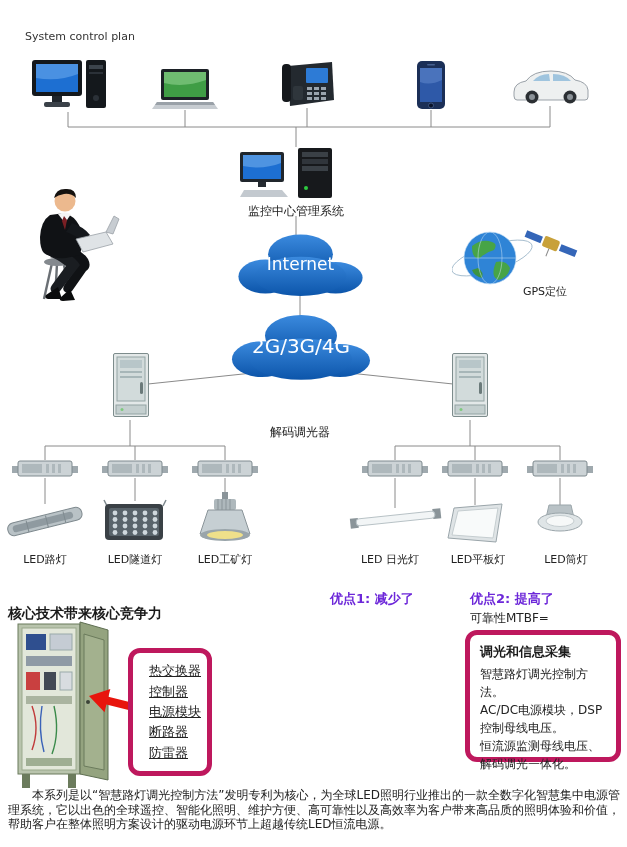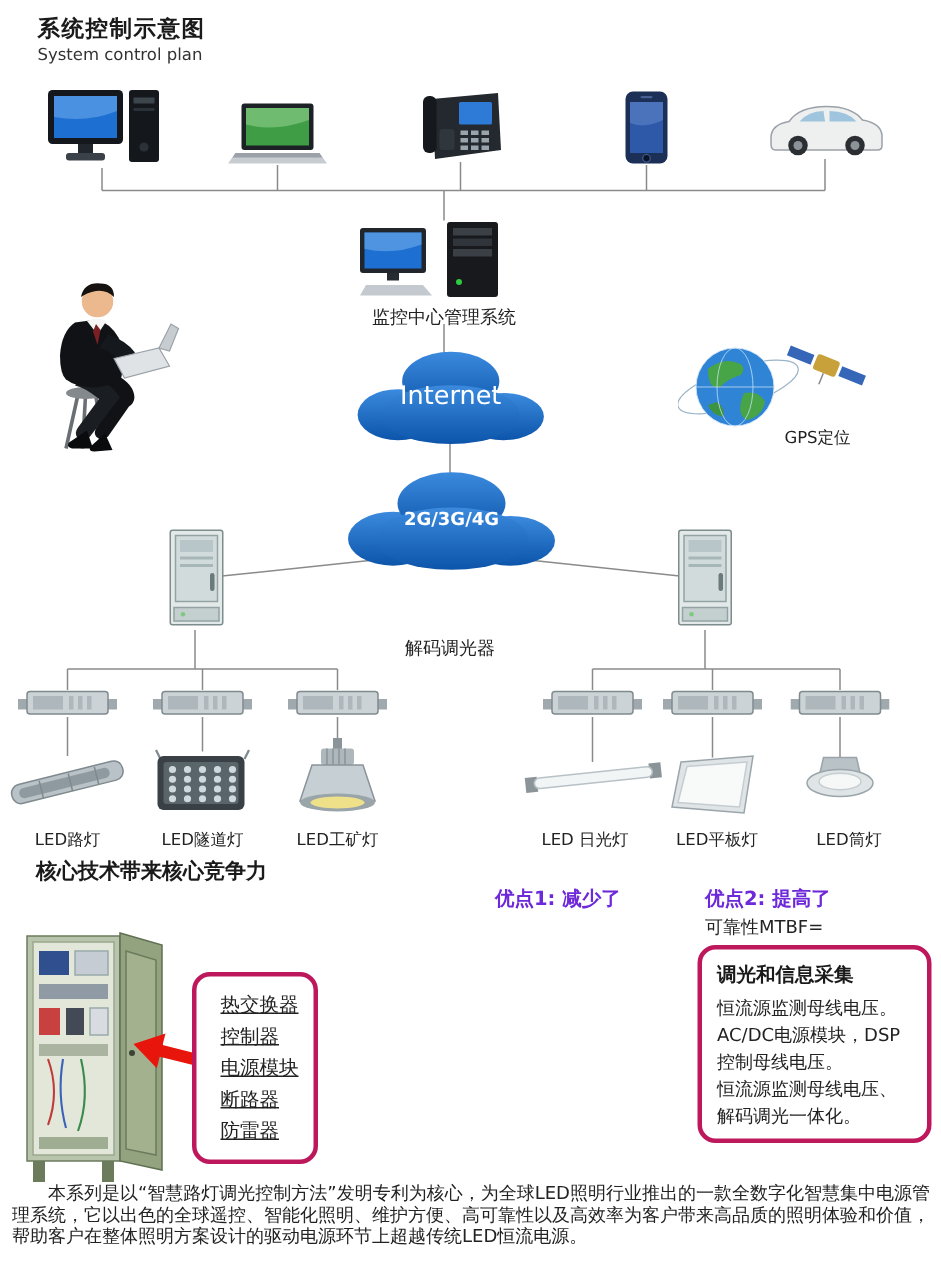--- a/index.html
+++ b/index.html
@@ -7,24 +7,24 @@
         font-family:"DejaVu Sans","Liberation Sans",sans-serif;color:#1a1a1a;}
   .abs{position:absolute;}
   .tzh{font-size:15px;font-weight:bold;letter-spacing:1px;}
   .ten{font-size:11px;color:#333;}
   .node-label{font-size:12px;color:#222;text-align:center;}
   .small-label{font-size:11px;color:#222;text-align:center;}
   .cloud-wrap{position:absolute;}
   .cloud-wrap svg{position:absolute;inset:0;width:100%;height:100%;}
   .cloud-label{position:absolute;inset:0;display:flex;align-items:center;justify-content:center;
                color:#fff;font-size:17px;}
-  .cloud-label.bold{font-weight:bold;font-size:12px;}
+  .cloud-label.bold{font-weight:normal;font-size:20px;}
   .section-title-zh{font-size:14px;font-weight:bold;}
   .section-title-en{font-size:11px;color:#333;}
-  .round-box{border:3px solid #be185d;border-radius:12px;background:#fff;box-sizing:border-box;}
+  .round-box{border:5px solid #be185d;border-radius:12px;background:#fff;box-sizing:border-box;}
   .parts-box{display:flex;flex-direction:column;justify-content:space-around;
              padding:8px 6px 8px 16px;font-size:13px;color:#222;}
   .adv-title{font-size:13px;font-weight:bold;color:#6d28d9;}
   .adv-list{font-size:12px;color:#222;}
   .adv-list div{line-height:18.6px;}
   .adv2-sub{font-size:12px;color:#222;}
   .info-box{padding:8px 10px;}
   .info-box .bt{font-size:13px;font-weight:bold;margin-bottom:4px;}
   .info-box p{margin:0;font-size:12px;line-height:18px;color:#222;}
   .footer-par{font-size:12px;line-height:14.6px;text-align:justify;text-indent:2em;color:#222;}
@@ -69,21 +69,20 @@
 
       <line x1="45" y1="478" x2="45" y2="504"></line>
       <line x1="135" y1="478" x2="135" y2="501"></line>
       <line x1="225" y1="478" x2="225" y2="495"></line>
       <line x1="395" y1="478" x2="395" y2="508"></line>
       <line x1="475" y1="478" x2="475" y2="505"></line>
       <line x1="560" y1="478" x2="560" y2="505"></line>
     </g>
   </svg>
 
-  <div class="abs tzh" style="left:25px;top:10px;">系统控制示意图</div>
   <div class="abs ten" style="left:25px;top:30px;">System control plan</div>
 
   <div class="abs" style="left:30px;top:58px;">
     <svg width="78" height="54" viewBox="0 0 78 54">
       <rect x="56" y="2" width="20" height="48" rx="2" fill="#14181c"></rect>
       <rect x="59" y="7" width="14" height="4" fill="#3c444c"></rect>
       <rect x="59" y="14" width="14" height="2" fill="#2b3138"></rect>
       <circle cx="66" cy="40" r="3" fill="#2b3138"></circle>
       <rect x="2" y="2" width="50" height="36" rx="3" fill="#14181c"></rect>
       <rect x="6" y="6" width="42" height="28" fill="#1d6fd2"></rect>
@@ -410,21 +409,21 @@
     </svg>
   </div>
 
   <div class="abs small-label" style="left:10px;top:552px;width:70px;">LED路灯</div>
   <div class="abs small-label" style="left:99px;top:552px;width:72px;">LED隧道灯</div>
   <div class="abs small-label" style="left:189px;top:552px;width:72px;">LED工矿灯</div>
   <div class="abs small-label" style="left:350px;top:552px;width:80px;">LED 日光灯</div>
   <div class="abs small-label" style="left:442px;top:552px;width:72px;">LED平板灯</div>
   <div class="abs small-label" style="left:530px;top:552px;width:72px;text-align:center;">LED筒灯</div>
 
-  <div class="abs section-title-zh" style="left:8px;top:572px;margin-left:16px;">核心技术带来核心竞争力</div>
+  <div class="abs section-title-zh" style="left:8px;top:605px;">核心技术带来核心竞争力</div>
 
   <div class="abs" style="left:10px;top:620px;">
     <svg width="102" height="172" viewBox="0 0 102 172">
       <rect x="8" y="4" width="62" height="150" fill="#b9c4ad" stroke="#6b7b5c"></rect>
       <rect x="12" y="8" width="54" height="142" fill="#e2e7da" stroke="#9aa88c"></rect>
       <rect x="16" y="14" width="20" height="16" fill="#2f4f8f"></rect>
       <rect x="40" y="14" width="22" height="16" fill="#c5ccd4" stroke="#9aa"></rect>
       <rect x="16" y="36" width="46" height="10" fill="#8f9aa5"></rect>
       <rect x="16" y="52" width="14" height="18" fill="#c94040"></rect>
       <rect x="34" y="52" width="12" height="18" fill="#434a55"></rect>
@@ -457,20 +456,20 @@
     <div>断路器</div>
     <div>防雷器</div>
   </div>
 
   <div class="abs adv-title" style="left:330px;top:590px;">优点1: 减少了</div>
 
   <div class="abs adv-title" style="left:470px;top:590px;">优点2: 提高了</div>
   <div class="abs adv2-sub" style="left:470px;top:610px;">可靠性MTBF=</div>
   <div class="abs round-box info-box" style="left:465px;top:630px;width:156px;height:132px;">
     <div class="bt">调光和信息采集</div>
-    <p>恒流源监测母线电压。</p>
+    <p>智慧路灯调光控制方法。</p>
     <p>AC/DC电源模块，DSP控制母线电压。</p>
     <p>恒流源监测母线电压、解码调光一体化。</p>
   </div>
 
   <div class="abs footer-par" style="left:8px;top:788px;width:612px;">本系列是以“智慧路灯调光控制方法”发明专利为核心，为全球LED照明行业推出的一款全数字化智慧集中电源管理系统，它以出色的全球遥控、智能化照明、维护方便、高可靠性以及高效率为客户带来高品质的照明体验和价值，帮助客户在整体照明方案设计的驱动电源环节上超越传统LED恒流电源。</div>
 
 </div>
 
 </body></html>

